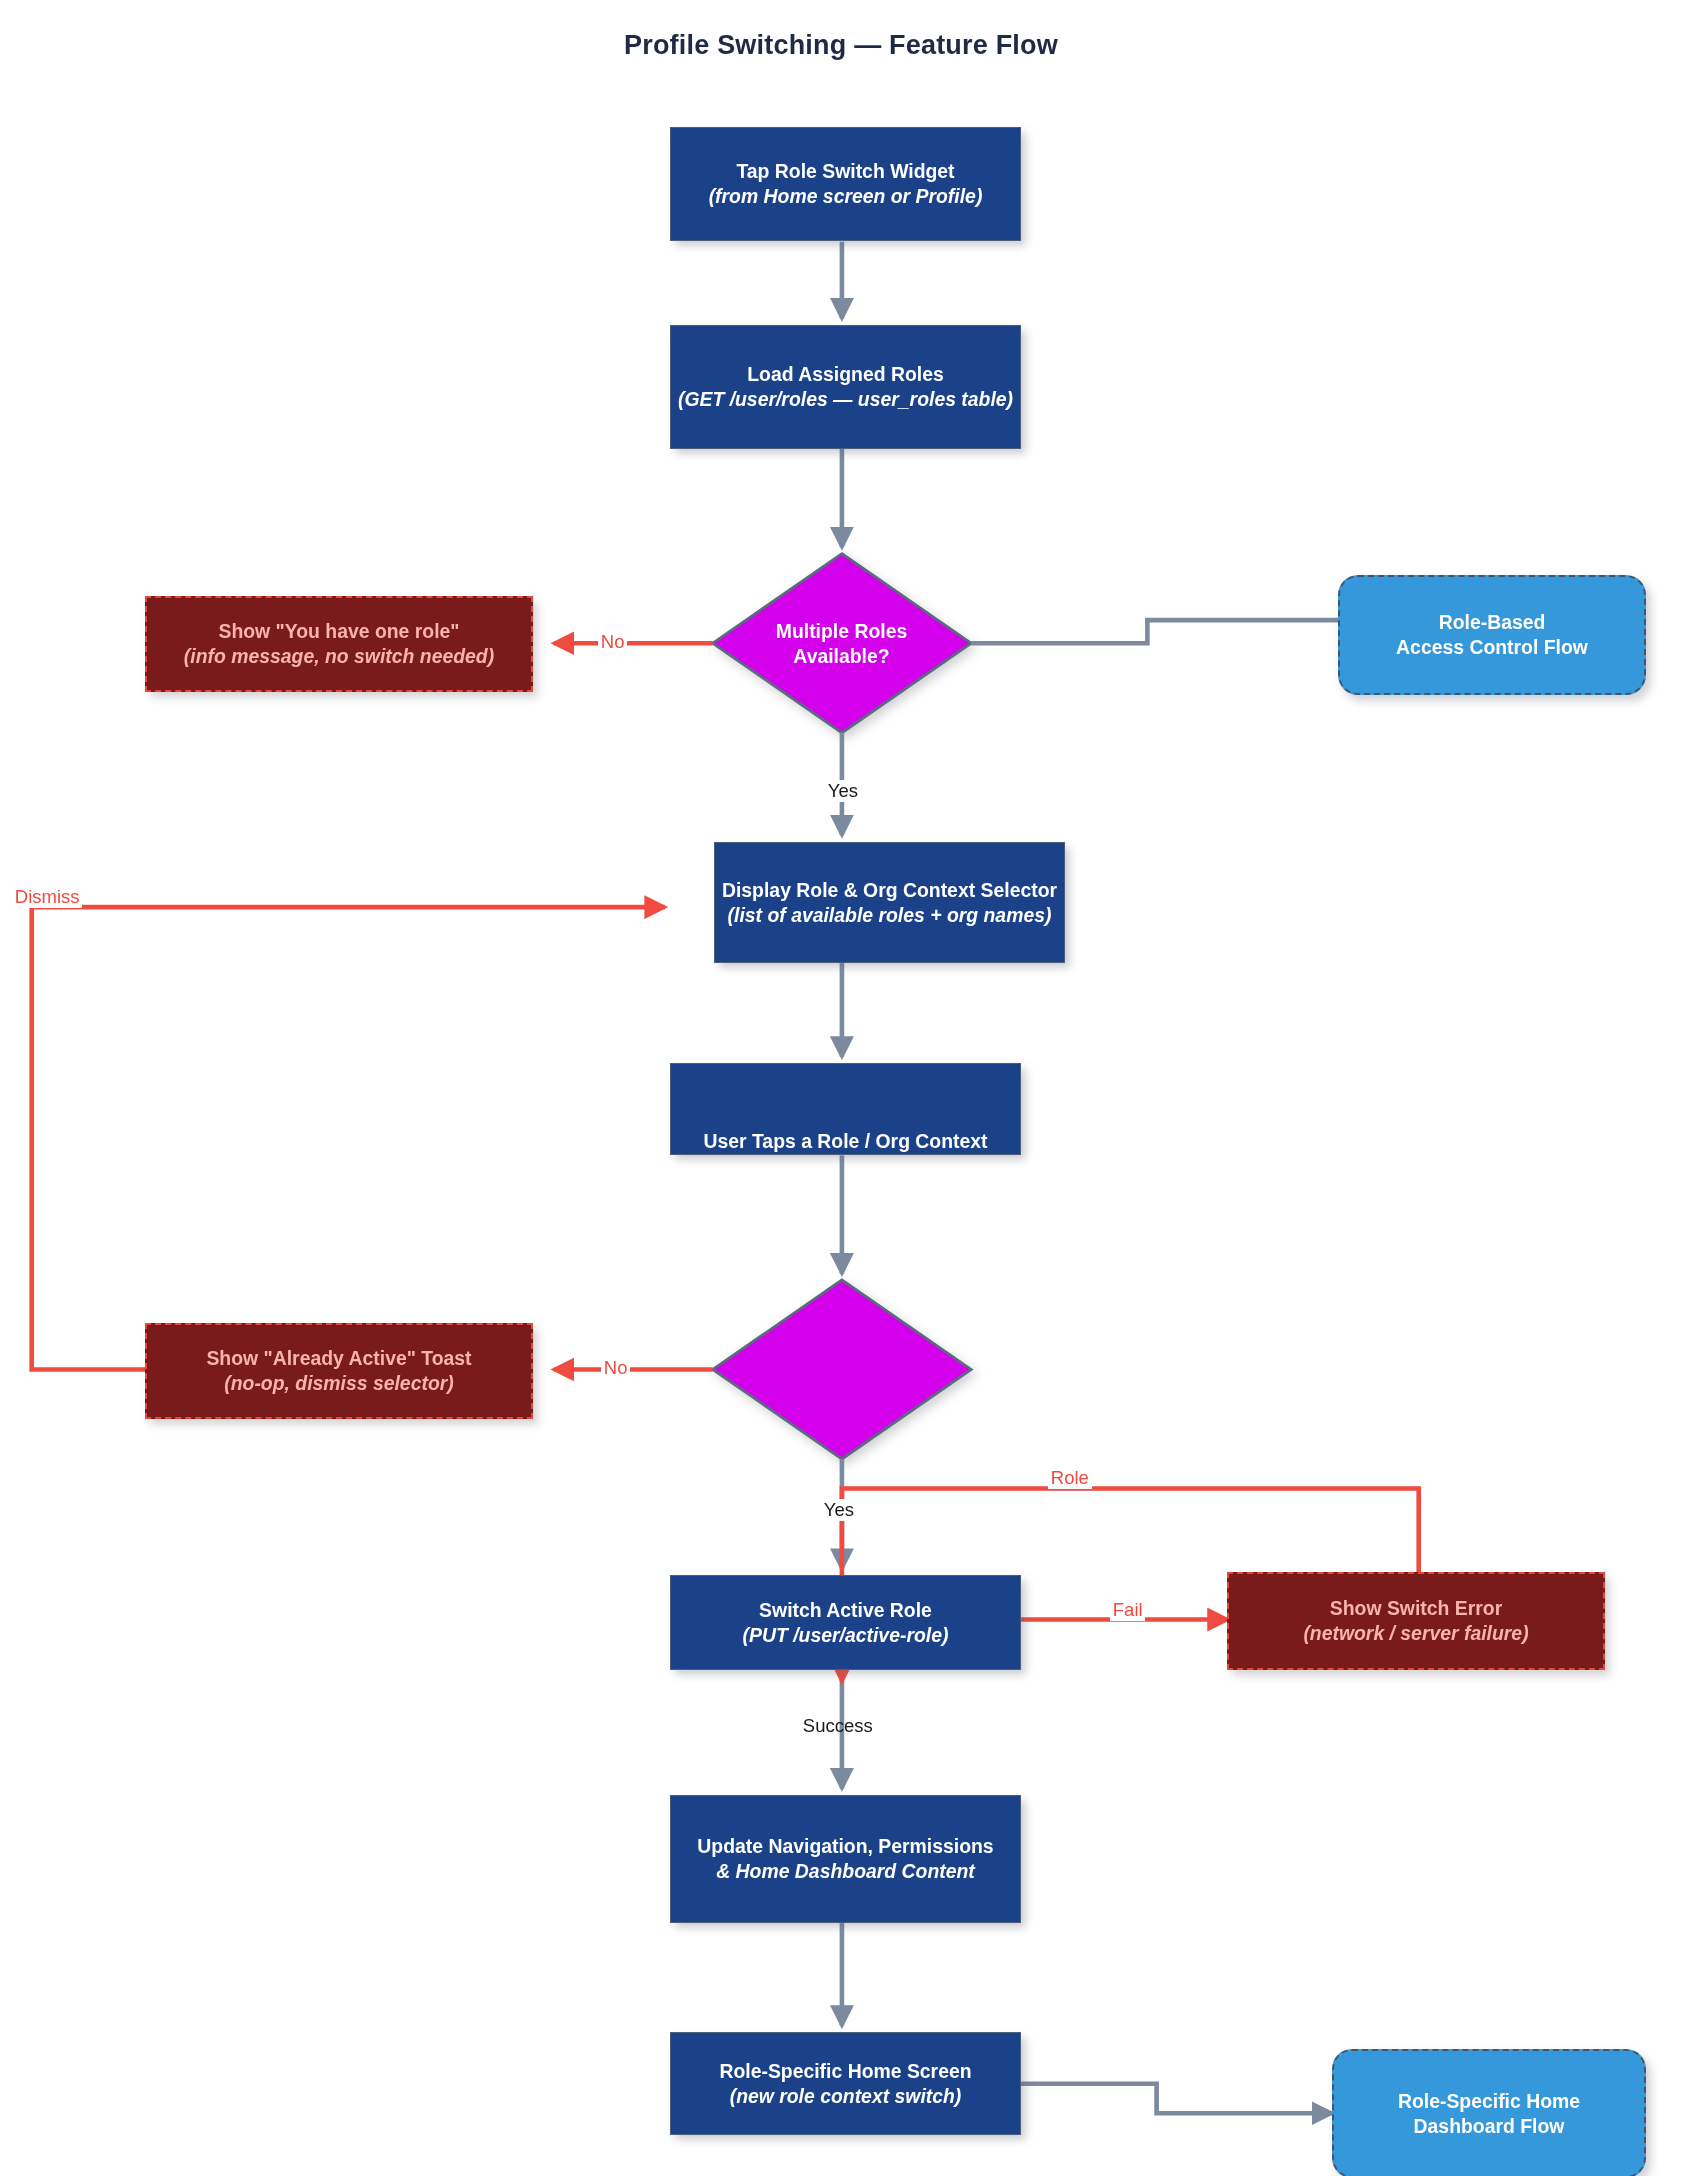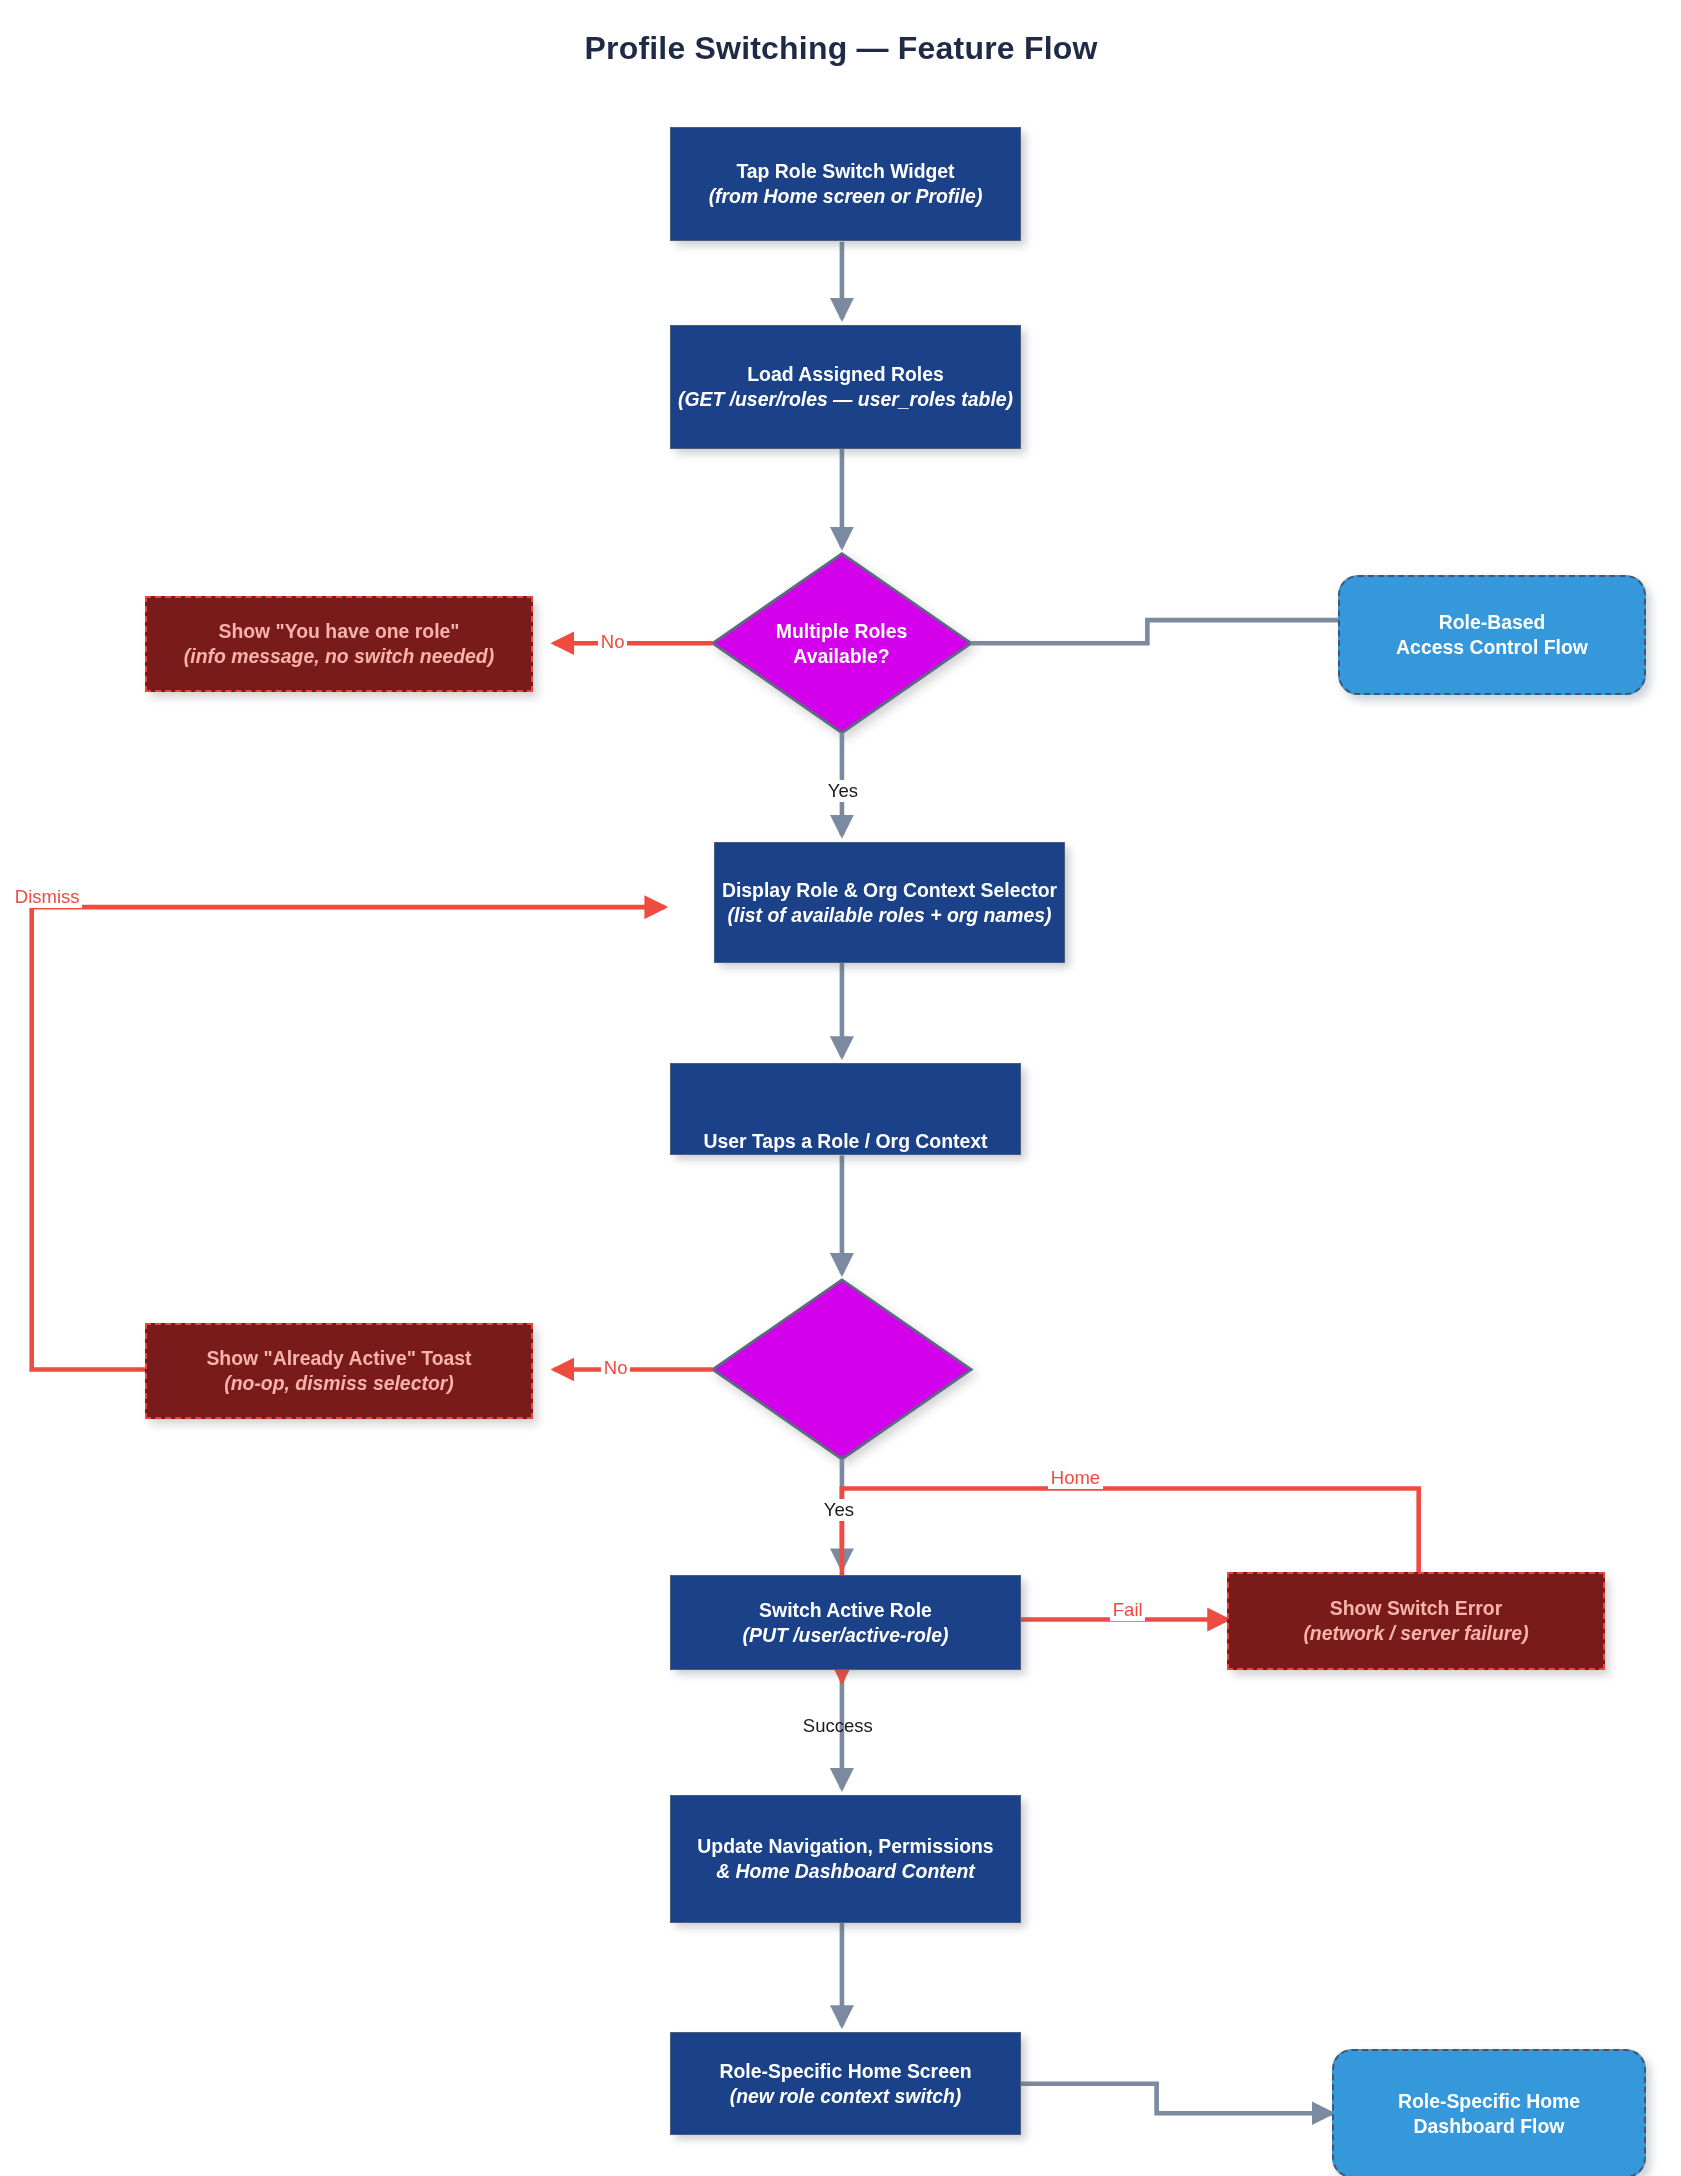--- a/index.html
+++ b/index.html
@@ -17,21 +17,21 @@
     position: relative;
     width: 1682px;
     height: 2176px;
   }
   .diagram-title {
     position: absolute;
     left: 0;
     top: 29.5px;
     width: 1682px;
     text-align: center;
-    font-size: 32px;
+    font-size: 27px;
     font-weight: bold;
     color: #1f2a44;
     letter-spacing: 0.2px;
   }
   svg.flow {
     position: absolute;
     left: 0;
     top: 0;
     width: 1682px;
     height: 2176px;
@@ -214,18 +214,18 @@
   <div class="edge-label gray" style="left:825px; top:780px;">Yes</div>
 
   <div class="edge-label red" style="left:12px; top:886px;">Dismiss</div>
 
   <div class="edge-label red" style="left:601px; top:1357px;">No</div>
 
   <div class="edge-label gray" style="left:821px; top:1499px;">Yes</div>
 
   <div class="edge-label red" style="left:1110px; top:1599px;">Fail</div>
 
-  <div class="edge-label red" style="left:1048px; top:1467px;">Home</div>
+  <div class="edge-label red" style="left:1048px; top:1467px;">Role</div>
 
   <div class="edge-label gray" style="left:800px; top:1715px; background:none;">Success</div>
 
 </div>
 
 
 </body></html>

